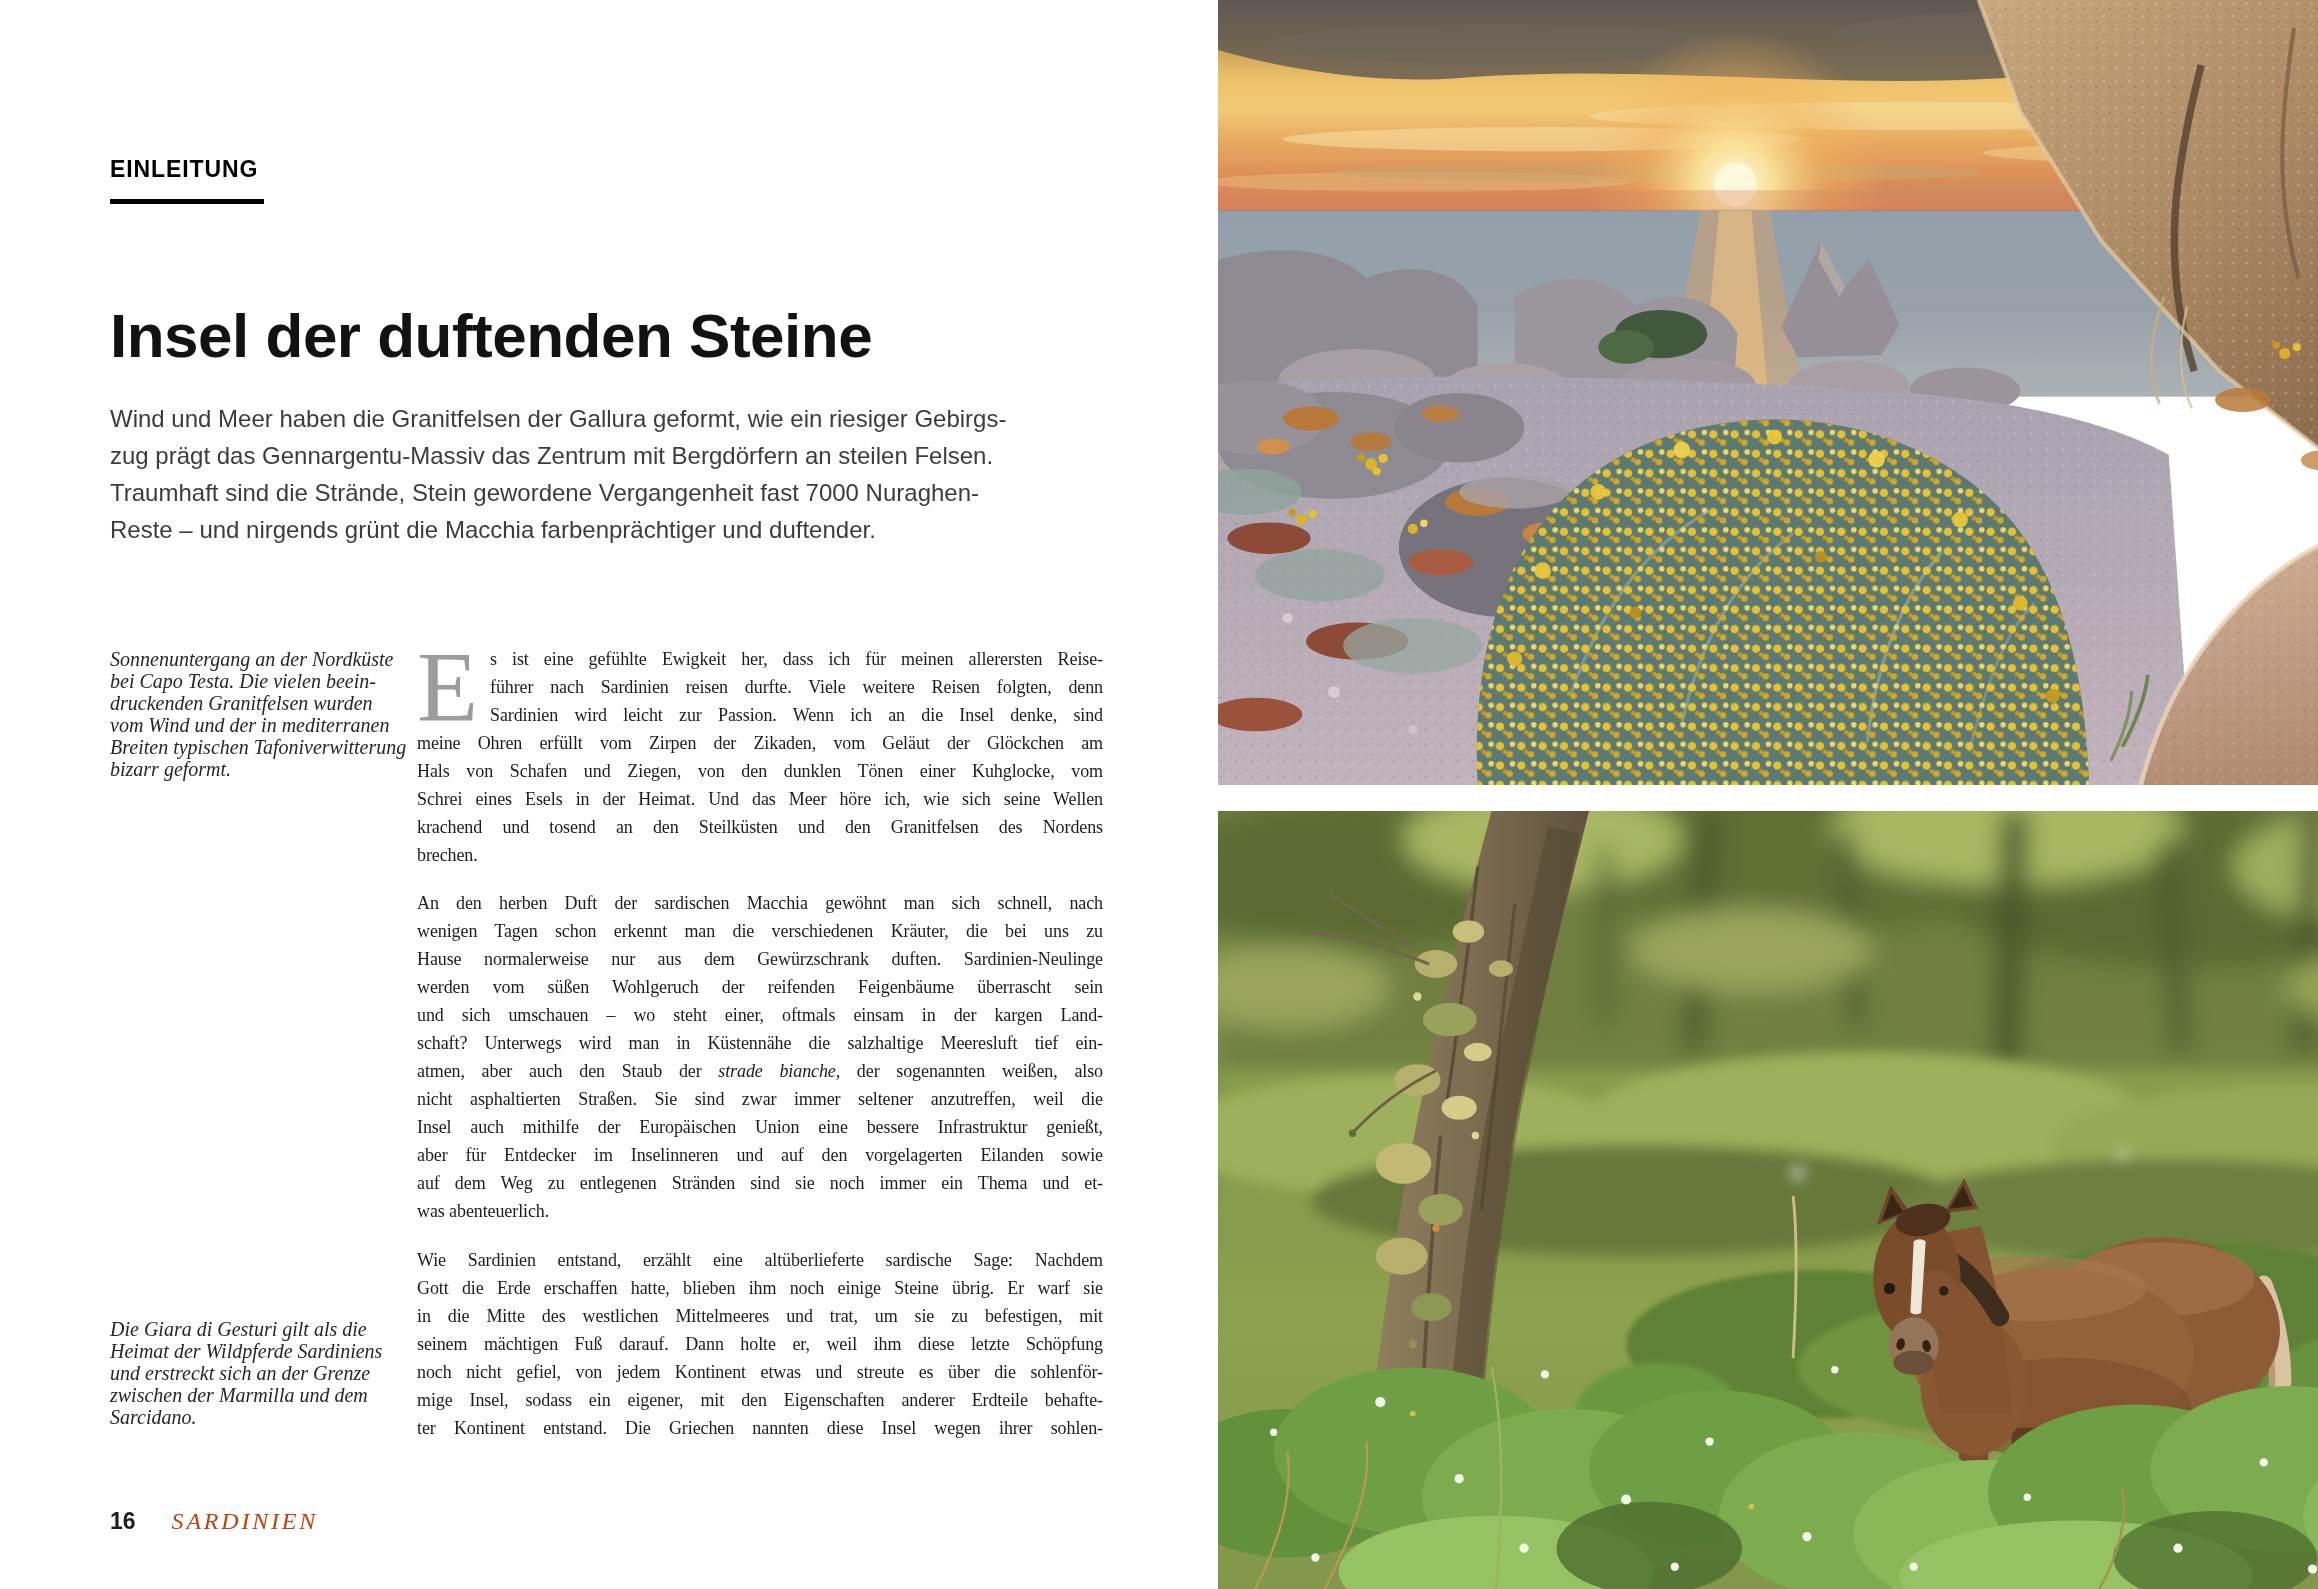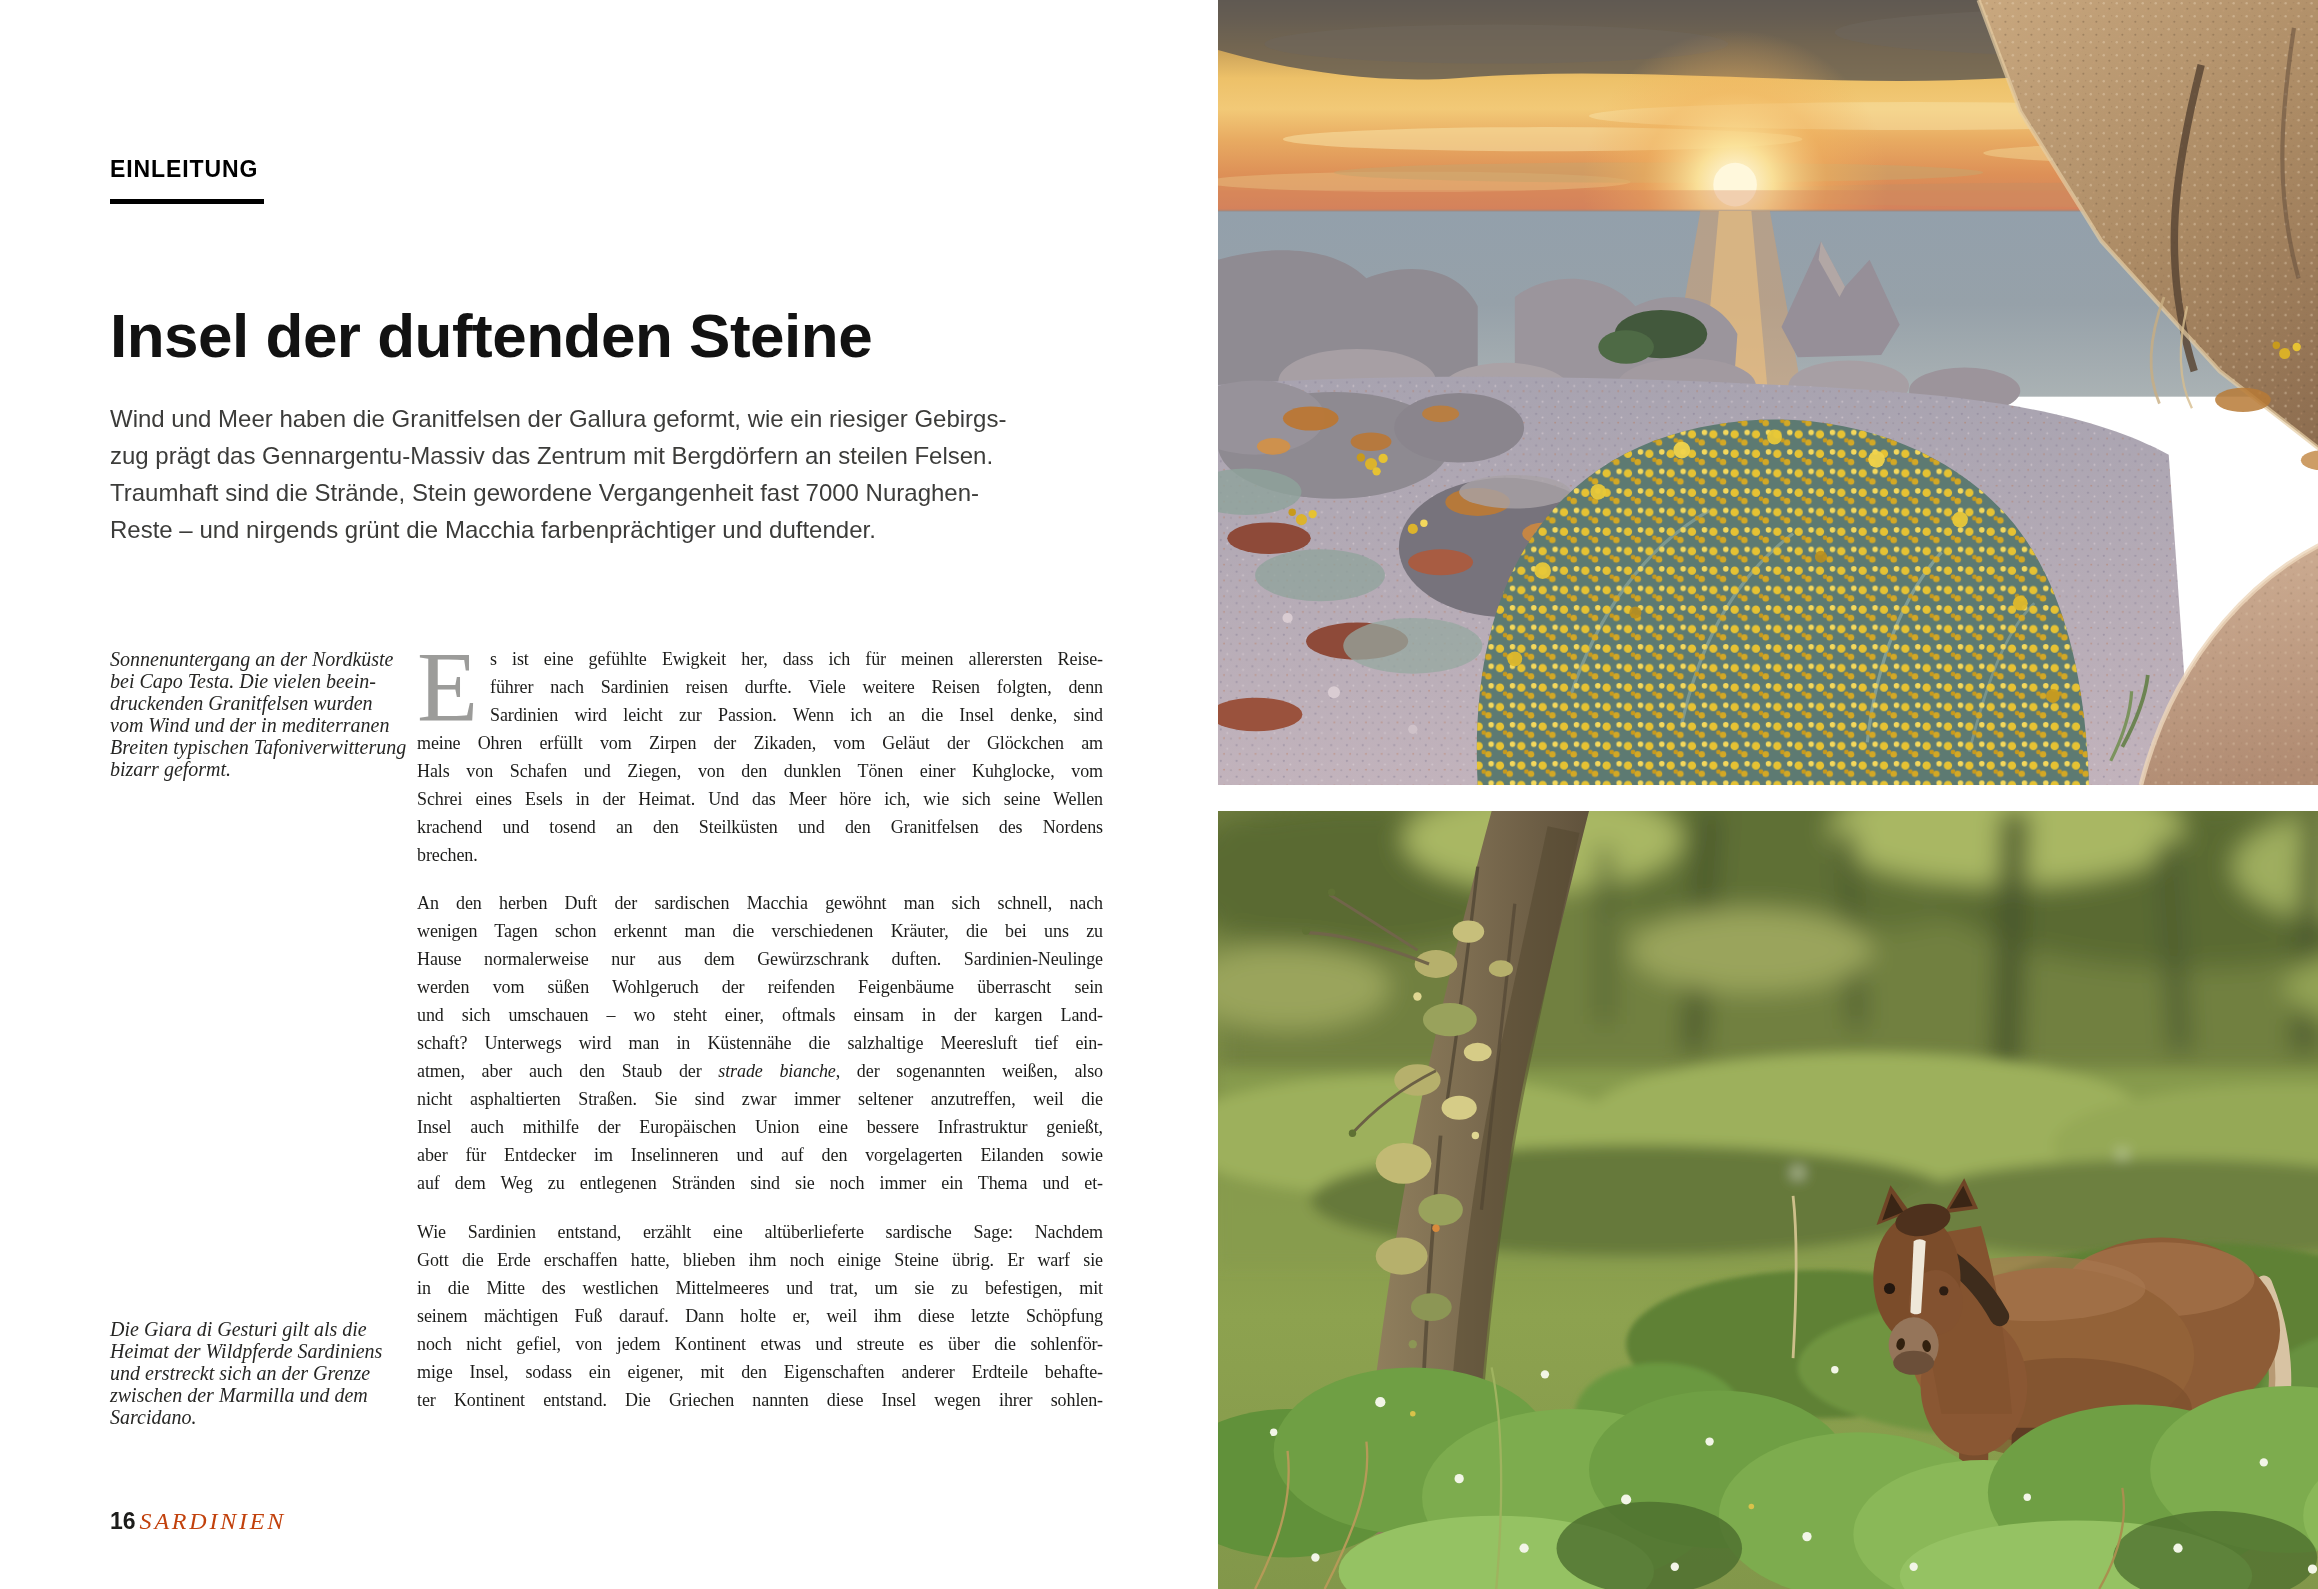--- a/index.html
+++ b/index.html
@@ -24,21 +24,21 @@
   #caption-giara{top:1318px;}
 
   .bodycol{position:absolute;left:417px;top:645px;width:686px;font-size:18px;
            line-height:28px;letter-spacing:-0.1px;color:#1c1c1a;}
   .para{margin:0 0 20.4px 0;}
   .tline{text-align:justify;text-align-last:justify;}
   .tline-last{text-align-last:left;}
   .dropcap{float:left;font-family:"Liberation Serif",serif;font-size:100px;line-height:81px;
            margin:0.9px 12px 0 0;color:#9c9c9a;}
 
-  .footer{position:absolute;left:110px;top:1508px;display:flex;align-items:baseline;gap:4px;}
+  .footer{position:absolute;left:110px;top:1508px;display:flex;align-items:baseline;gap:36px;}
   .pagenum{font-family:"Liberation Sans",sans-serif;font-weight:700;font-size:23px;color:#1d1d1b;}
   .booktitle{font-style:italic;font-size:24px;letter-spacing:2.8px;color:#c2410c;}
 
   
   .photo{position:absolute;overflow:hidden;}
   #photo-top{left:1218px;top:0;width:1248px;height:785px;}
   #photo-bottom{left:1218px;top:811px;width:1248px;height:778px;}
   .photo svg{display:block;width:100%;height:100%;}
 </style>
 </head>
@@ -94,20 +94,21 @@
           <div class="tline">wenigen Tagen schon erkennt man die verschiedenen Kräuter, die bei uns zu</div>
           <div class="tline">Hause normalerweise nur aus dem Gewürzschrank duften. Sardinien-Neulinge</div>
           <div class="tline">werden vom süßen Wohlgeruch der reifenden Feigenbäume überrascht sein</div>
           <div class="tline">und sich umschauen – wo steht einer, oftmals einsam in der kargen Land-</div>
           <div class="tline">schaft? Unterwegs wird man in Küstennähe die salzhaltige Meeresluft tief ein-</div>
           <div class="tline">atmen, aber auch den Staub der <i>strade bianche</i>, der sogenannten weißen, also</div>
           <div class="tline">nicht asphaltierten Straßen. Sie sind zwar immer seltener anzutreffen, weil die</div>
           <div class="tline">Insel auch mithilfe der Europäischen Union eine bessere Infrastruktur genießt,</div>
           <div class="tline">aber für Entdecker im Inselinneren und auf den vorgelagerten Eilanden sowie</div>
           <div class="tline">auf dem Weg zu entlegenen Stränden sind sie noch immer ein Thema und et-</div>
+          <div class="tline tline-last">was abenteuerlich.</div>
         </div>
     </div>
     <div class="para">
       <div>
           <div class="tline">Wie Sardinien entstand, erzählt eine altüberlieferte sardische Sage: Nachdem</div>
           <div class="tline">Gott die Erde erschaffen hatte, blieben ihm noch einige Steine übrig. Er warf sie</div>
           <div class="tline">in die Mitte des westlichen Mittelmeeres und trat, um sie zu befestigen, mit</div>
           <div class="tline">seinem mächtigen Fuß darauf. Dann holte er, weil ihm diese letzte Schöpfung</div>
           <div class="tline">noch nicht gefiel, von jedem Kontinent etwas und streute es über die sohlenför-</div>
           <div class="tline">mige Insel, sodass ein eigener, mit den Eigenschaften anderer Erdteile behafte-</div>

